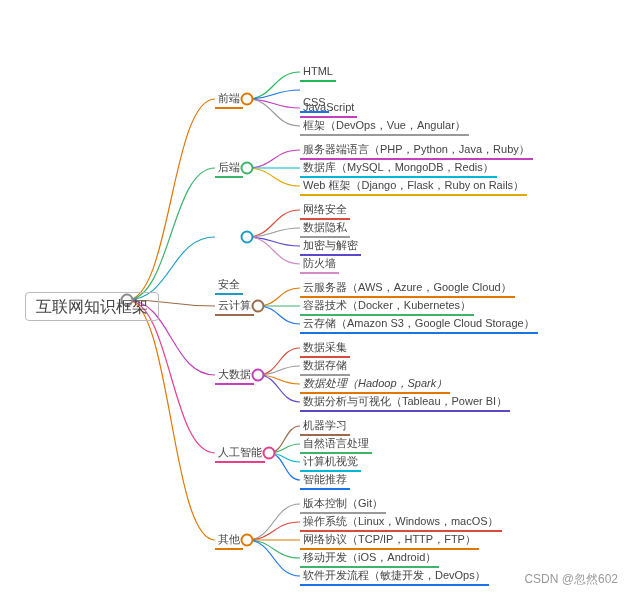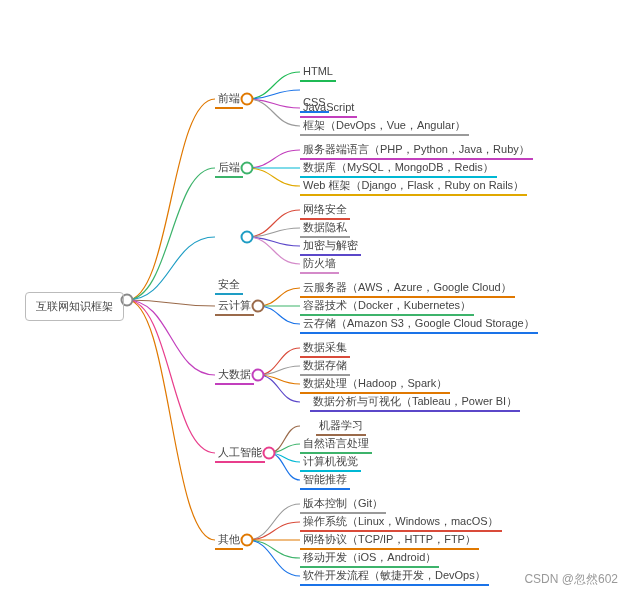--- a/index.html
+++ b/index.html
@@ -26,21 +26,21 @@
     color: #444;
     border-bottom: 2px solid;
     padding: 0 3px 1px 3px;
     line-height: 15px;
   }
   .node.root {
     border: 1px solid #bbb;
     border-radius: 4px;
     border-bottom-width: 1px;
     padding: 6px 10px;
-    font-size: 11px;
+    font-size: 16px;
   }
   .dot {
     position: absolute;
     width: 9px; height: 9px;
     border-radius: 50%;
     background: #fff;
     border: 2px solid #888;
     transform: translate(-50%, -50%);
   }
   .watermark {
@@ -111,25 +111,25 @@
     <div class="node" style="left: 300px; top: 256px; border-bottom-color: rgb(212, 138, 201);">防火墙</div>
     <div class="node" style="left: 215px; top: 298px; border-bottom-color: rgb(154, 106, 74);">云计算</div>
     <div class="dot" style="left: 258px; top: 306px; border-color: rgb(154, 106, 74);"></div>
     <div class="node" style="left: 300px; top: 280px; border-bottom-color: rgb(224, 120, 0);">云服务器（AWS，Azure，Google Cloud）</div>
     <div class="node" style="left: 300px; top: 298px; border-bottom-color: rgb(61, 179, 107);">容器技术（Docker，Kubernetes）</div>
     <div class="node" style="left: 300px; top: 316px; border-bottom-color: rgb(26, 115, 232);">云存储（Amazon S3，Google Cloud Storage）</div>
     <div class="node" style="left: 215px; top: 367px; border-bottom-color: rgb(194, 63, 189);">大数据</div>
     <div class="dot" style="left: 258px; top: 375px; border-color: rgb(194, 63, 189);"></div>
     <div class="node" style="left: 300px; top: 340px; border-bottom-color: rgb(217, 75, 58);">数据采集</div>
     <div class="node" style="left: 300px; top: 358px; border-bottom-color: rgb(154, 154, 154);">数据存储</div>
-    <div class="node" style="left: 300px; top: 376px; border-bottom-color: rgb(224, 120, 0);">数据处理（Hadoop，Spark）</div>
-    <div class="node" style="left: 300px; top: 394px; border-bottom-color: rgb(91, 71, 201); margin-left: 10px;">数据分析与可视化（Tableau，Power BI）</div>
+    <div class="node" style="left: 300px; top: 376px; border-bottom-color: rgb(224, 120, 0); font-style: italic;">数据处理（Hadoop，Spark）</div>
+    <div class="node" style="left: 300px; top: 394px; border-bottom-color: rgb(91, 71, 201);">数据分析与可视化（Tableau，Power BI）</div>
     <div class="node" style="left: 215px; top: 445px; border-bottom-color: rgb(232, 62, 140);">人工智能</div>
     <div class="dot" style="left: 269px; top: 453px; border-color: rgb(232, 62, 140);"></div>
-    <div class="node" style="left: 300px; top: 418px; border-bottom-color: rgb(154, 106, 74); margin-left: 16px;">机器学习</div>
+    <div class="node" style="left: 300px; top: 418px; border-bottom-color: rgb(154, 106, 74);">机器学习</div>
     <div class="node" style="left: 300px; top: 436px; border-bottom-color: rgb(61, 179, 107);">自然语言处理</div>
     <div class="node" style="left: 300px; top: 454px; border-bottom-color: rgb(0, 184, 212);">计算机视觉</div>
     <div class="node" style="left: 300px; top: 472px; border-bottom-color: rgb(26, 115, 232);">智能推荐</div>
     <div class="node" style="left: 215px; top: 532px; border-bottom-color: rgb(224, 120, 0);">其他</div>
     <div class="dot" style="left: 247px; top: 540px; border-color: rgb(224, 120, 0);"></div>
     <div class="node" style="left: 300px; top: 496px; border-bottom-color: rgb(154, 154, 154);">版本控制（Git）</div>
     <div class="node" style="left: 300px; top: 514px; border-bottom-color: rgb(217, 75, 58);">操作系统（Linux，Windows，macOS）</div>
     <div class="node" style="left: 300px; top: 532px; border-bottom-color: rgb(224, 120, 0);">网络协议（TCP/IP，HTTP，FTP）</div>
     <div class="node" style="left: 300px; top: 550px; border-bottom-color: rgb(61, 179, 107);">移动开发（iOS，Android）</div>
     <div class="node" style="left: 300px; top: 568px; border-bottom-color: rgb(26, 115, 232);">软件开发流程（敏捷开发，DevOps）</div>

